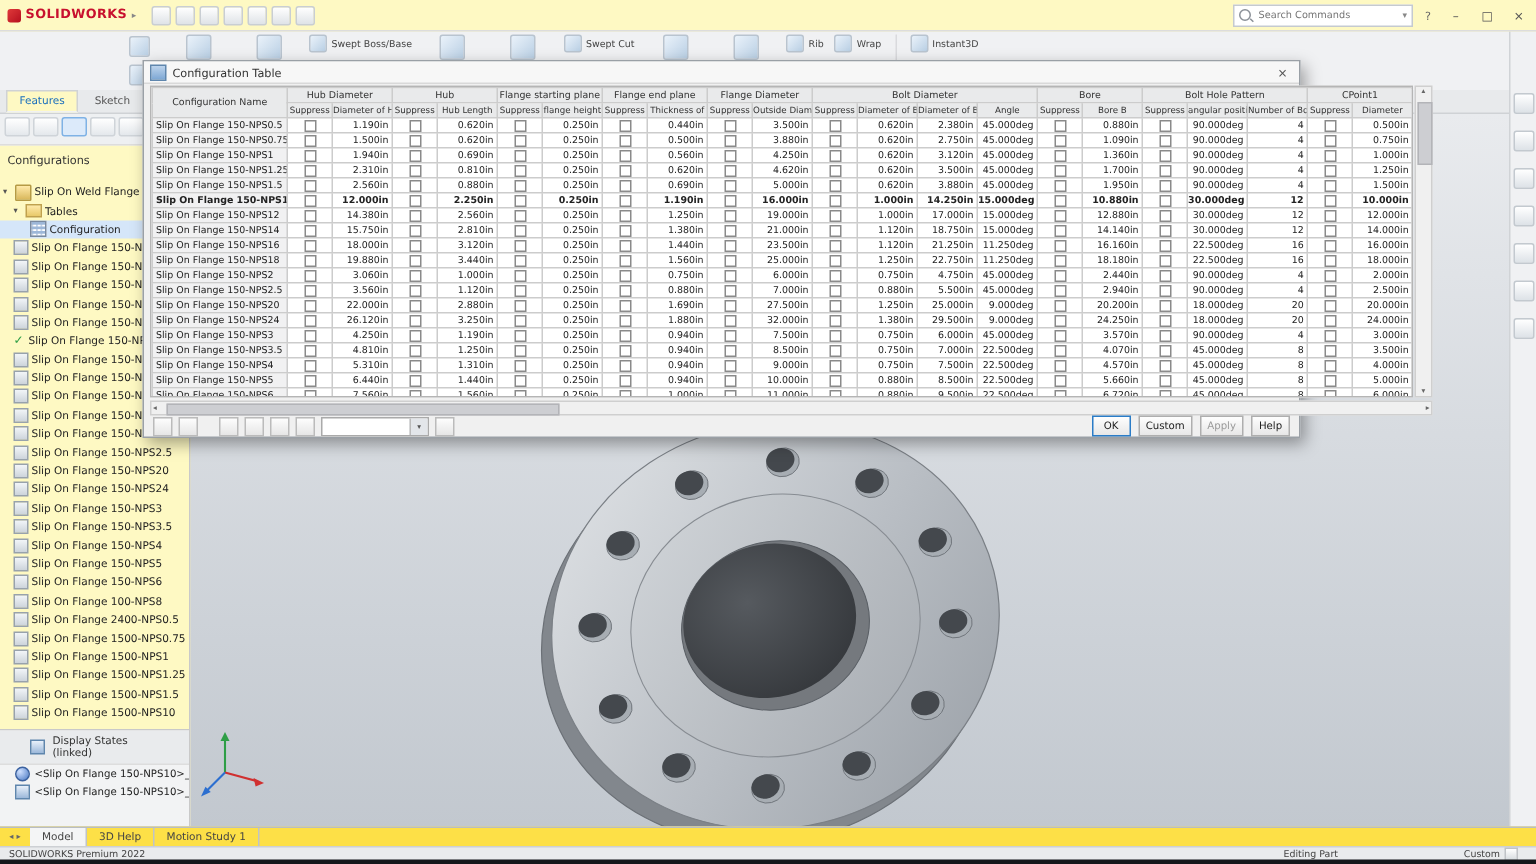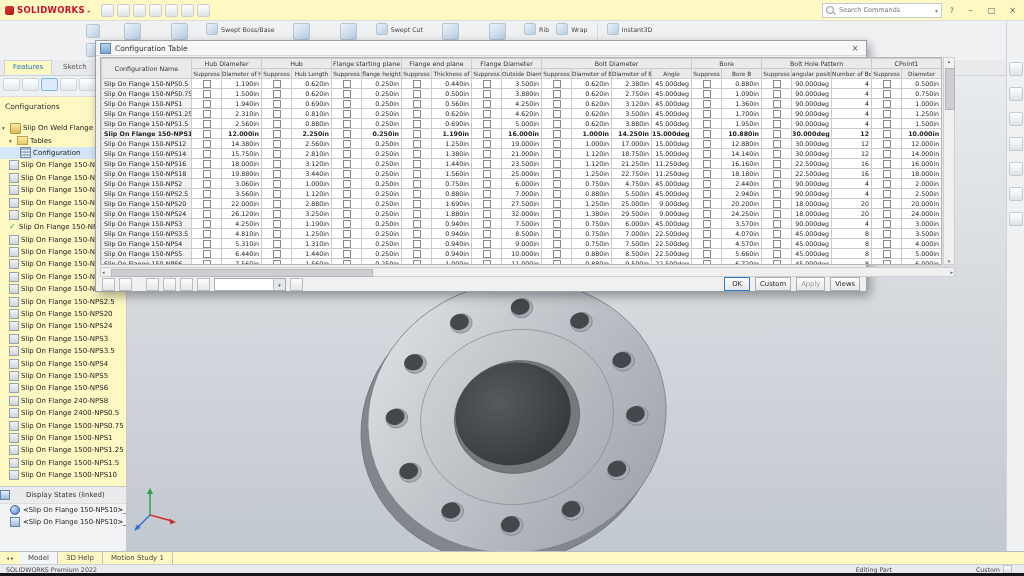--- a/index.html
+++ b/index.html
@@ -54,21 +54,21 @@
   .arr{font-size:5.5px;color:#555;width:6px;flex:none}
   .pico{width:9px;height:9px;background:linear-gradient(#ffe9a8,#d9b85c);border:1px solid #b59a45;border-radius:1px;flex:none}
   .fico{width:9px;height:7px;background:linear-gradient(#ffe9a8,#e8c96a);border:1px solid #c0a14e;flex:none}
   .tico{width:9px;height:9px;background:#fff;border:1px solid #7a8aa0;flex:none;
         background-image:linear-gradient(#9db7d8 2px,transparent 2px),linear-gradient(90deg,#c5d4e8 1px,transparent 1px);
         background-size:100% 3px,3px 100%}
   .cfgico{width:8px;height:8px;border:1px solid #98a2ac;background:linear-gradient(#f2f5f8,#cdd4db);flex:none}
   .tick{color:#2e9e46;font-size:8px;width:8px;line-height:8px;flex:none}
   .tlabel{overflow:hidden;white-space:nowrap}
   .dstates{position:absolute;left:0;right:0;top:410px;border-top:1px solid #c9c9c9;background:#f2f3f4;bottom:0}
-  .ds-header{font-size:7px;padding:3px 0;color:#333;border-bottom:1px solid #dddddd;background:#e9ebed;display:flex;gap:16px;align-items:center}
+  .ds-header{font-size:7px;padding:3px 20px;color:#333;border-bottom:1px solid #dddddd;background:#e9ebed;display:flex;gap:5px;align-items:center}
   .ds-item{height:12px;display:flex;align-items:center;gap:3px;padding-left:10px;font-size:6.8px;color:#222;white-space:nowrap;overflow:hidden}
   .ds-ico{width:8px;height:8px;border-radius:50%;background:radial-gradient(circle at 30% 30%,#cfe0ff,#4a79c4);border:1px solid #3c62a0;flex:none}
   .ds-ico2{width:8px;height:8px;background:linear-gradient(#e8f0fa,#9cb8da);border:1px solid #5f86ad;flex:none}
   
   .graphics{position:absolute;left:127px;top:76px;width:879px;height:475px;
             background:linear-gradient(180deg,#e9ebee 0%,#d7dbe0 45%,#c2c8cf 100%);z-index:1;overflow:hidden}
   
   .taskpane{position:absolute;right:0;top:20px;width:18px;height:531px;background:#f0f1f3;border-left:1px solid #d0d3d6;
             z-index:4;display:flex;flex-direction:column;align-items:center;padding-top:42px;gap:11px;box-sizing:border-box}
   .tp-ico{width:12px;height:12px;border:1px solid #c3c9cf;border-radius:2px;background:linear-gradient(#ffffff,#dde2e7);flex:none}
@@ -98,21 +98,21 @@
   .dlg-toolbar{position:absolute;left:6px;top:237px;display:flex;align-items:center;gap:4px}
   .dico{width:13px;height:13px;border:1px solid #bbbbbb;background:linear-gradient(#fdfdfd,#e6e6e6);box-sizing:border-box}
   .dcombo{width:72px;height:13px;border:1px solid #aaaaaa;background:#fff;display:flex;align-items:center;justify-content:flex-end;box-sizing:border-box}
   .dcombo .da{width:11px;height:100%;background:#e3e6ea;border-left:1px solid #bbbbbb;font-size:5px;display:flex;align-items:center;justify-content:center;color:#555}
   .dlg-buttons{position:absolute;right:6px;top:236px;display:flex;gap:5px}
   .dbtn{min-width:26px;height:14px;font-size:6.8px;display:flex;align-items:center;justify-content:center;
         background:linear-gradient(#fefefe,#e7e7e7);border:1px solid #aeaeae;color:#222;padding:0 4px;box-sizing:border-box}
   .dbtn.primary{border-color:#2a7cc7}
   .dbtn.disabled{color:#9b9b9b}
   
-  .vtabs{position:absolute;left:0;top:551px;width:1024px;height:13px;background:#fef9c3;border-top:1px solid #b9bdc2;
+  .vtabs{position:absolute;left:0;top:551px;width:1024px;height:13px;background:#fde047;border-top:1px solid #b9bdc2;
          display:flex;align-items:stretch;font-size:7px;color:#444;z-index:6;box-sizing:border-box}
   .vt-arrows{width:20px;display:flex;align-items:center;justify-content:center;gap:2px;color:#666;font-size:5.5px}
   .vtab{padding:0 8px;border-right:1px solid #bfc3c8;display:flex;align-items:center}
   .vtab.active{background:#f4f5f6}
   .statusbar{position:absolute;left:0;top:564px;width:1024px;height:9px;background:#e9ebed;border-top:1px solid #cdd0d4;
              display:flex;align-items:center;font-size:6.3px;color:#444;z-index:6;box-sizing:border-box}
   .sb-left{padding-left:6px}
   .sb-edit{position:absolute;right:132px}
   .sb-custom{position:absolute;right:12px;display:flex;align-items:center;gap:3px}
   .sb-grip{width:7px;height:7px;border:1px solid #c0c3c7;background:linear-gradient(#fff,#d8dce0)}
@@ -304,21 +304,21 @@
         <div class="trow cfg">
           <span class="cfgico"></span>
           <span class="tlabel">Slip On Flange 150-NPS5</span>
         </div>
         <div class="trow cfg">
           <span class="cfgico"></span>
           <span class="tlabel">Slip On Flange 150-NPS6</span>
         </div>
         <div class="trow cfg">
           <span class="cfgico"></span>
-          <span class="tlabel">Slip On Flange 240-NPS8</span>
+          <span class="tlabel">Slip On Flange 100-NPS8</span>
         </div>
         <div class="trow cfg">
           <span class="cfgico"></span>
           <span class="tlabel">Slip On Flange 2400-NPS0.5</span>
         </div>
         <div class="trow cfg">
           <span class="cfgico"></span>
           <span class="tlabel">Slip On Flange 1500-NPS0.75</span>
         </div>
         <div class="trow cfg">
@@ -1318,21 +1318,21 @@
       <span class="dico"></span>
       <div class="dcombo">
         <span class="da">▾</span>
       </div>
       <span class="dico"></span>
     </div>
   <div class="dlg-buttons">
     <div class="dbtn primary">OK</div>
     <div class="dbtn">Custom</div>
     <div class="dbtn disabled">Apply</div>
-    <div class="dbtn">Views</div>
+    <div class="dbtn">Help</div>
   </div>
 </div>
 
 <div class="vtabs">
   <div class="vt-arrows">
     <span>◂</span>
     <span>▸</span>
   </div>
   <div class="vtab active">Model</div>
   <div class="vtab">3D Help</div>

